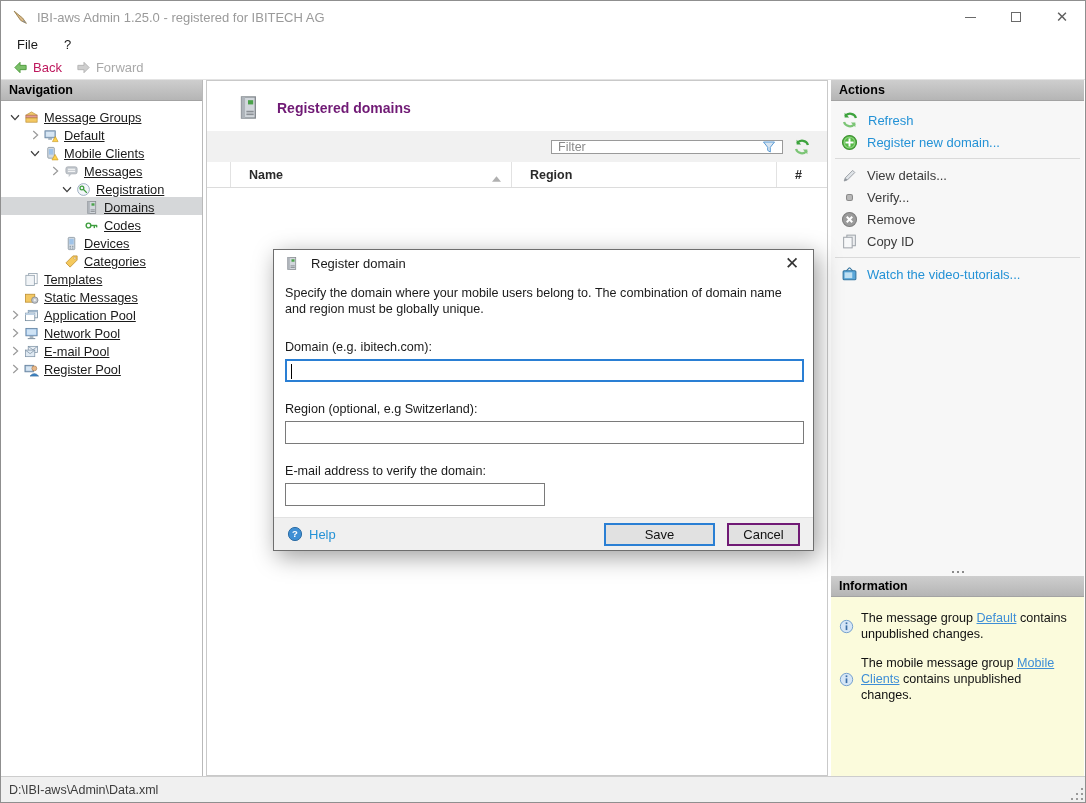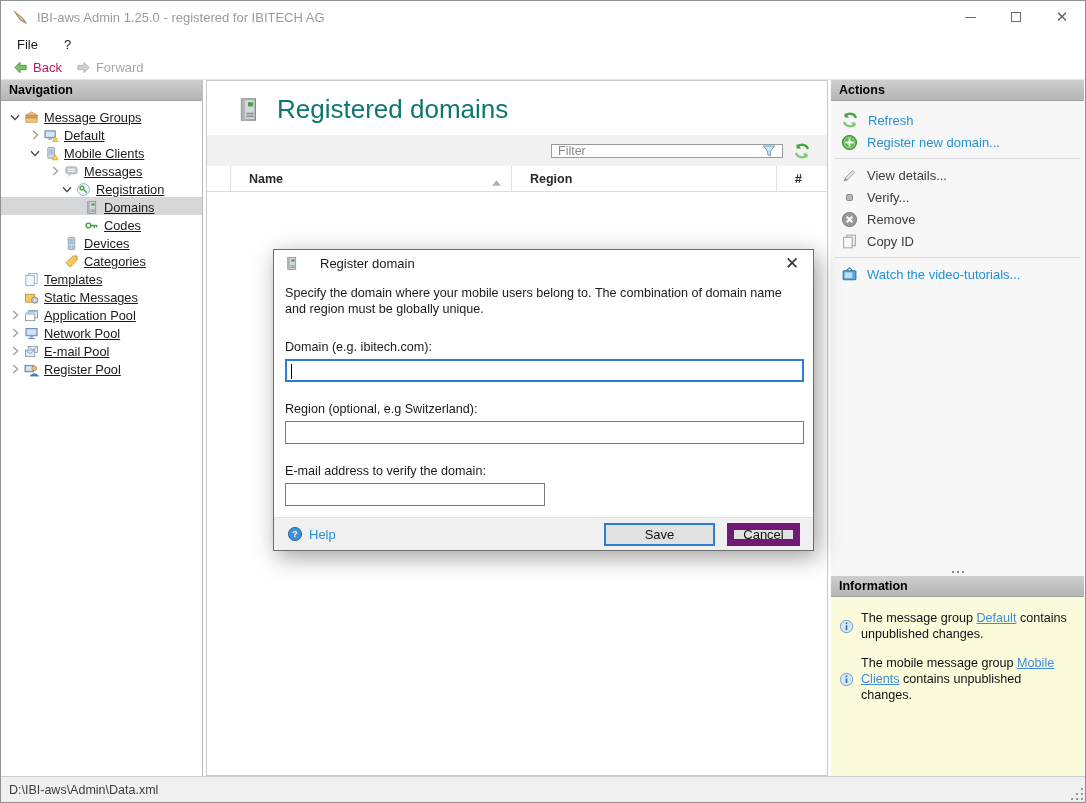--- a/index.html
+++ b/index.html
@@ -31,21 +31,21 @@
   .nav{position:absolute;left:0;top:0;bottom:0;width:202px;background:#fff;border-right:1px solid #b9b9b9;}
   .tree{padding-top:6px;}
   .tree-row{height:18px;display:flex;align-items:flex-end;font-size:12.8px;color:#1a1a1a;cursor:default;white-space:nowrap;text-decoration:underline;}
   .tree-row.selected{background:#d5d7d9;}
   .tree-exp{width:16px;height:16px;display:inline-flex;align-items:center;justify-content:center;flex:none;}
   .tree-ico{width:17px;height:16px;display:inline-flex;align-items:center;justify-content:center;flex:none;margin-right:4px;}
 
   
   .main{position:absolute;left:205px;top:0;width:622px;bottom:0;background:#fff;border:1px solid #c9c9c9;}
   .main-head{display:flex;align-items:center;gap:16px;padding:13px 0 10px 14px;}
-  .main-title{font-size:26px;font-weight:400;color:#0f766e;}
+  .main-title{font-size:14px;font-weight:700;color:#701a75;}
   .filterrow{height:31px;background:#f1f1f1;display:flex;align-items:center;justify-content:flex-end;padding-right:16px;gap:10px;}
   .filterbox{width:232px;height:14px;background:#fff;border:1px solid #9a9a9a;display:flex;align-items:center;}
   .filterbox input{flex:1;border:none;outline:none;background:transparent;font-size:12.5px;padding:0 6px;color:#333;}
   .filterbox input::placeholder{color:#8a8a8a;}
   .filterbox .ico{margin-right:5px;}
   .gridhead{height:26px;display:flex;border-bottom:1px solid #dcdcdc;font-size:12.5px;font-weight:bold;color:#2a2a2a;align-items:stretch;}
   .gh-cell{display:flex;align-items:center;padding-left:18px;border-right:1px solid #e2e2e2;position:relative;}
   .gh-sel{width:24px;flex:none;padding-left:0;}
   .gh-sort{position:absolute;right:10px;top:9px;}
 
@@ -64,34 +64,34 @@
   .info-item .ico{flex:none;margin-top:1px;}
   .info-link{color:#3e8ed6;text-decoration:underline;cursor:pointer;}
 
   
   .statusbar{position:absolute;left:0;right:0;bottom:0;height:26px;background:#f0f0f0;border-top:1px solid #cdcdcd;display:flex;align-items:center;padding-left:8px;font-size:12.5px;color:#3c3c3c;}
   .grip{position:absolute;right:2px;bottom:2px;width:13px;height:13px;}
   .grip i{position:absolute;width:2px;height:2px;background:#9a9a9a;}
 
   
   .dialog{position:absolute;left:272px;top:248px;width:541px;height:302px;background:#fff;border:1px solid #6e6e6e;box-shadow:4px 6px 22px rgba(0,0,0,.38);}
-  .dlg-titlebar{height:27px;display:flex;align-items:center;padding:0 10px;gap:21px;}
+  .dlg-titlebar{height:27px;display:flex;align-items:center;padding:0 10px;gap:12px;}
   .dlg-title{font-size:13px;color:#1a1a1a;flex:1;}
   .dlg-close{font-size:17px;color:#333;width:22px;text-align:center;cursor:pointer;}
   .dlg-body{padding:8px 11px 0 11px;}
   .dlg-desc{font-size:12.6px;color:#1a1a1a;line-height:1.3;width:510px;}
   .dlg-label{font-size:12.6px;color:#1a1a1a;margin-top:22px;}
   .dlg-input{margin-top:5px;height:23px;border:1px solid #7a7a7a;background:#fff;position:relative;display:flex;align-items:center;}
   .dlg-input input{border:none;outline:none;width:100%;height:100%;font-size:13px;padding:0 5px;background:transparent;}
   .dlg-input.focused{border:2px solid #2a7fd4;}
   .caret{position:absolute;left:4px;top:3px;width:1px;height:15px;background:#000;}
   .w-full{width:519px;} .w-short{width:260px;}
   .dlg-footer{position:absolute;left:0;right:0;bottom:0;height:33px;background:#f0f0f0;border-top:1px solid #e2e2e2;display:flex;align-items:center;padding:0 13px;gap:12px;}
   .helplink{display:flex;align-items:center;gap:6px;color:#2492d6;font-size:13px;flex:1;}
-  .btn{height:23px;font-size:13px;background:#e1e1e1;border:7px solid #701a75;color:#111;display:flex;align-items:center;justify-content:center;}
+  .btn{height:23px;font-size:13px;background:#e1e1e1;border:2px solid #701a75;color:#111;display:flex;align-items:center;justify-content:center;}
   .btn.default{border:2px solid #2a7fd4;width:111px;}
   .btn.plain{width:73px;}
 </style>
 </head>
 <body>
 
 <div class="window">
 
   <div class="titlebar">
     <span class="ico appico">

